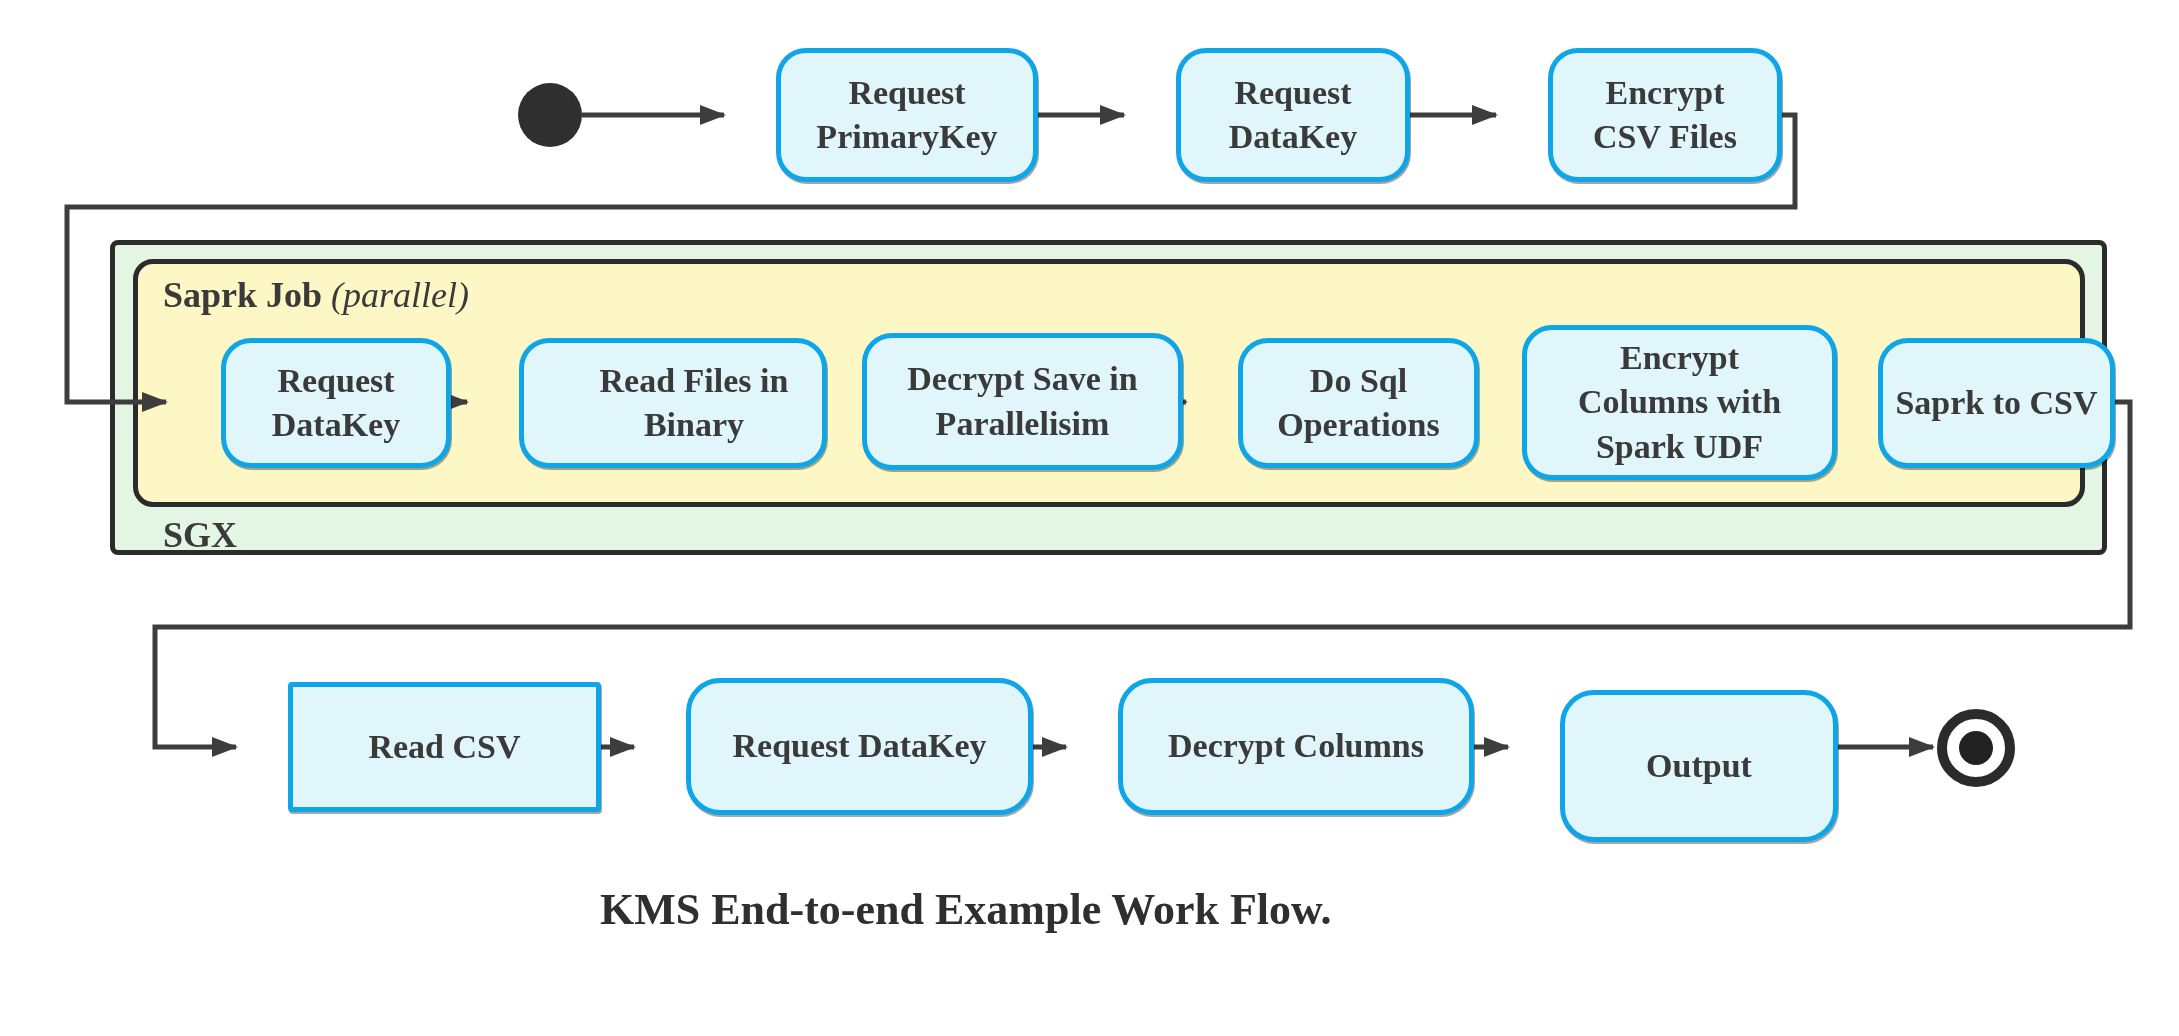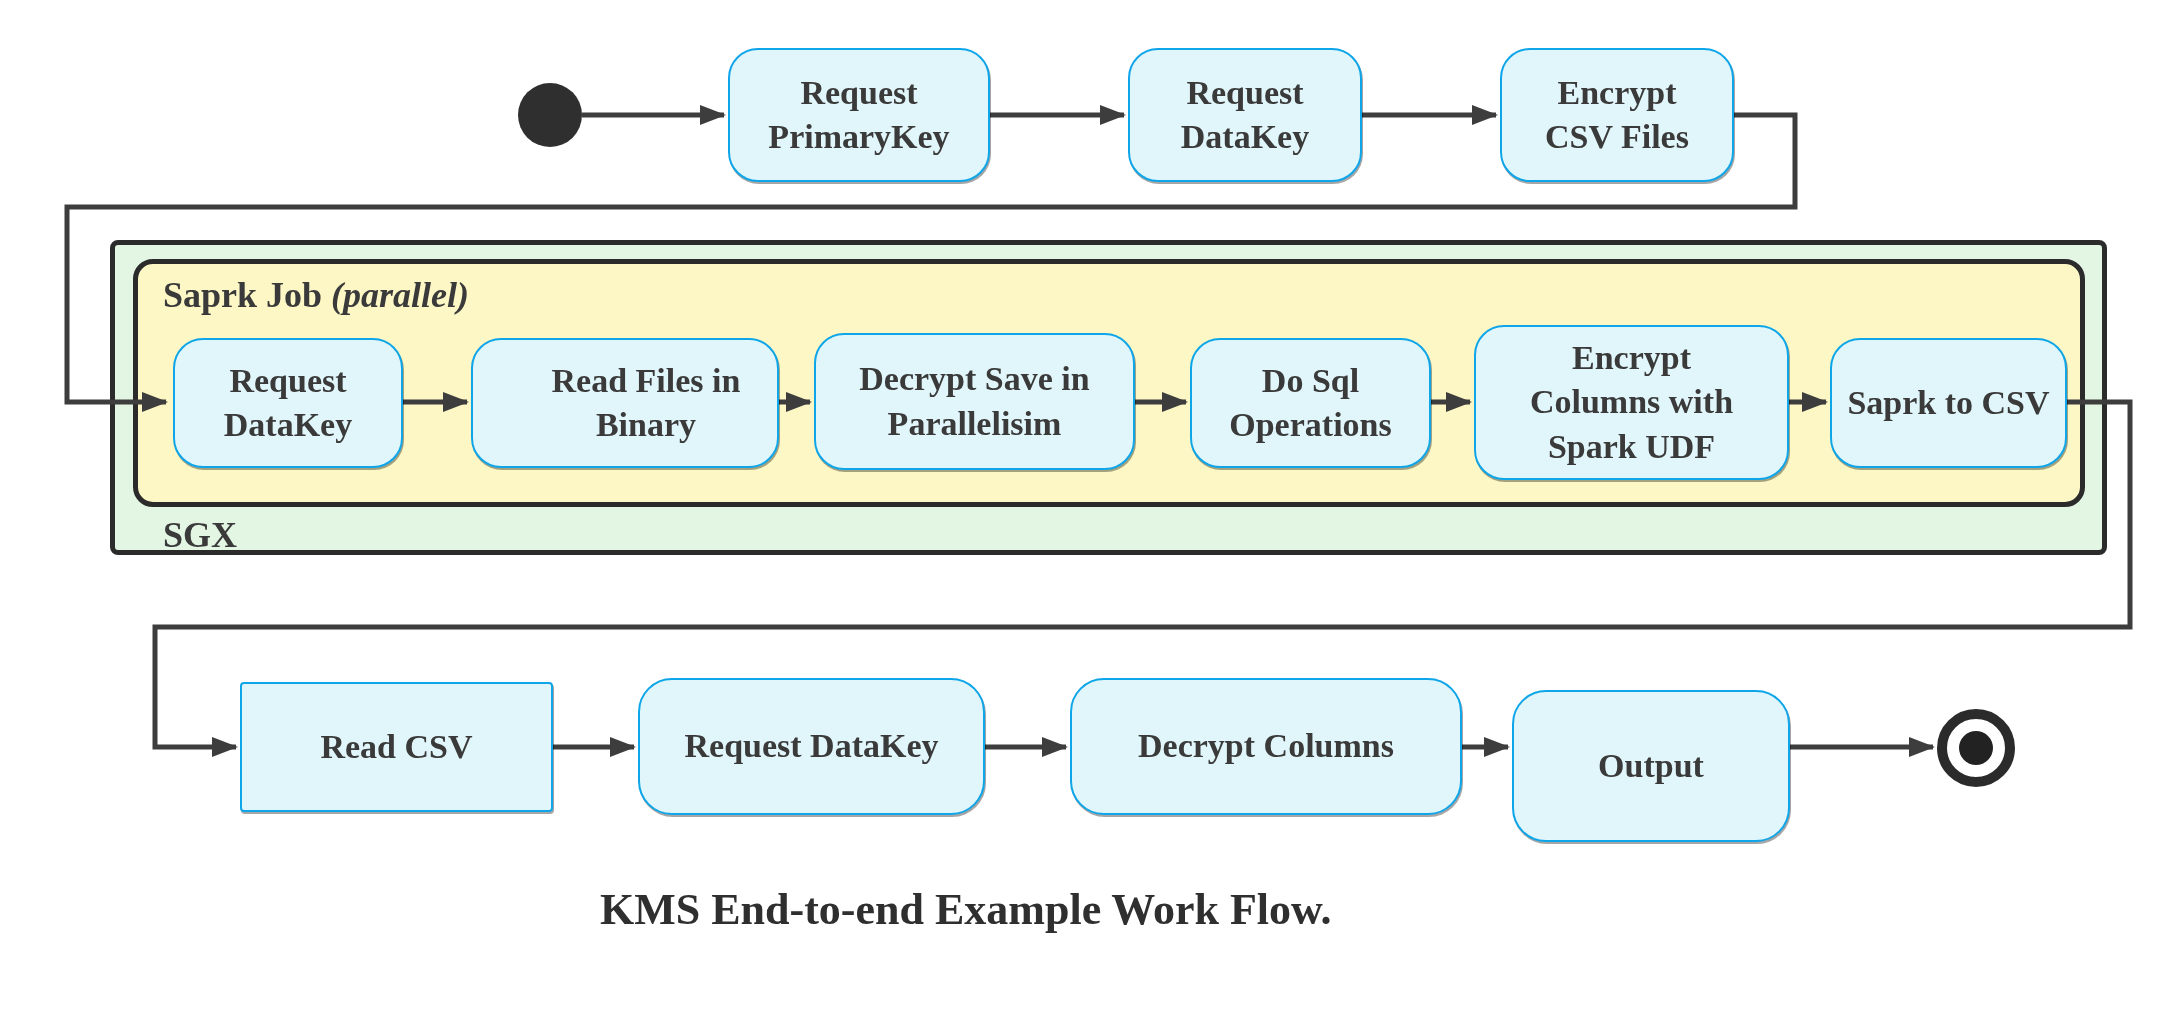--- a/index.html
+++ b/index.html
@@ -35,35 +35,36 @@
     border-radius: 20px;
   }
   .container-label {
     position: absolute;
     font-size: 36px;
     font-weight: bold;
     color: #3a3a3a;
     white-space: nowrap;
   }
   .container-label .italic-part {
-    font-weight: bold;
+    font-weight: normal;
     font-style: italic;
   }
   
   .node {
     position: absolute;
     box-sizing: border-box;
     background: #e1f6fa;
-    border: 2px solid #0ea5e9;
+    border: 5px solid #0ea5e9;
     border-radius: 30px;
     display: flex;
     align-items: center;
     justify-content: center;
     text-align: center;
     box-shadow: 1px 2px 0 rgba(0,0,0,0.35);
+    margin-left: 48px;
   }
   .node-label {
     font-size: 34px;
     font-weight: bold;
     color: #3a3a3a;
     line-height: 1.3;
     white-space: pre-line;
     padding: 0 8px;
   }
   
@@ -188,21 +189,21 @@
   <div class="node" style="left:1830px; top:338px; width:237px; height:130px;">
     <span class="node-label">Saprk to CSV</span>
   </div>
 
   <div class="node" style="left:240px; top:682px; width:313px; height:130px; border-radius:4px;">
     <span class="node-label">Read CSV</span>
   </div>
   <div class="node" style="left:638px; top:678px; width:347px; height:137px; border-radius:34px;">
     <span class="node-label">Request DataKey</span>
   </div>
-  <div class="node" style="left:1070px; top:678px; width:392px; height:137px; border-radius:34px;">
+  <div class="node" style="left:1070px; top:678px; width:356px; height:137px; border-radius:34px;">
     <span class="node-label">Decrypt Columns</span>
   </div>
   <div class="node" style="left:1512px; top:690px; width:278px; height:152px; border-radius:34px;">
     <span class="node-label">Output</span>
   </div>
 
   <div class="end-node">
     <div class="end-node-dot"></div>
   </div>
 

